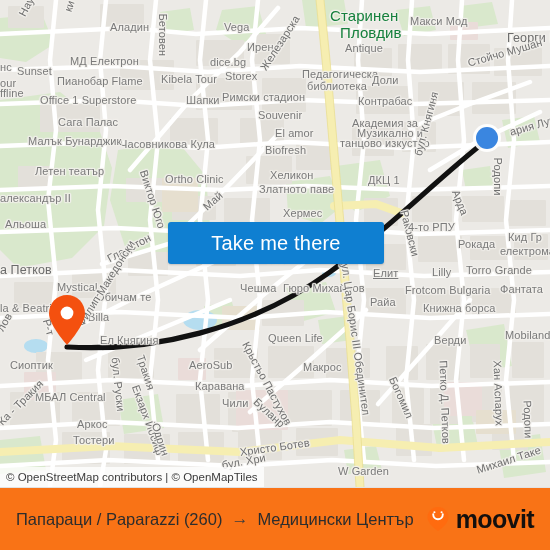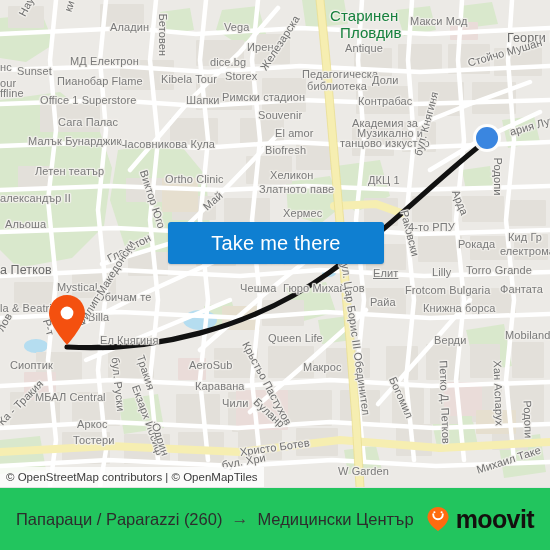--- a/index.html
+++ b/index.html
@@ -68,21 +68,21 @@
     height:20px;line-height:20px;
     padding:0 6px;
     font-size:11.5px;color:#3c3c3c;
     background:rgba(255,255,255,.78);
     white-space:nowrap;
   }
 
   
   #footer{
     position:absolute;left:0;top:487px;width:550px;height:63px;
-    background:#22c55e;
+    background:#f97316;
     border-top:1px solid #e2e2e2;
     display:flex;align-items:center;
     box-sizing:border-box;
     padding:0 16px;
   }
   #trip-title{
     display:flex;align-items:center;gap:9px;
     font-size:16.5px;color:#2d2d2d;white-space:nowrap;
     flex:1 1 auto;
   }

